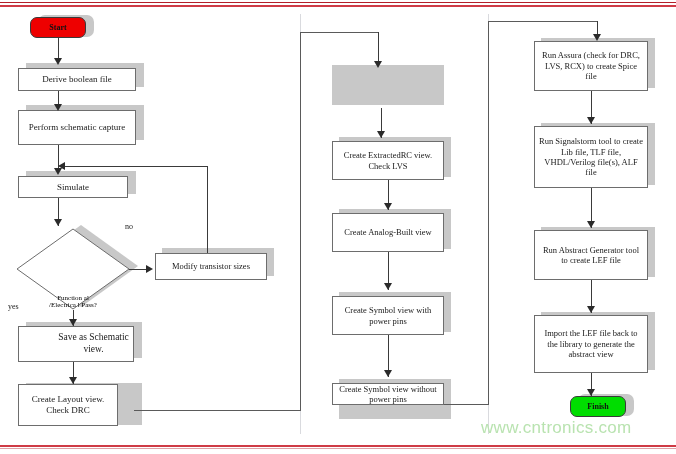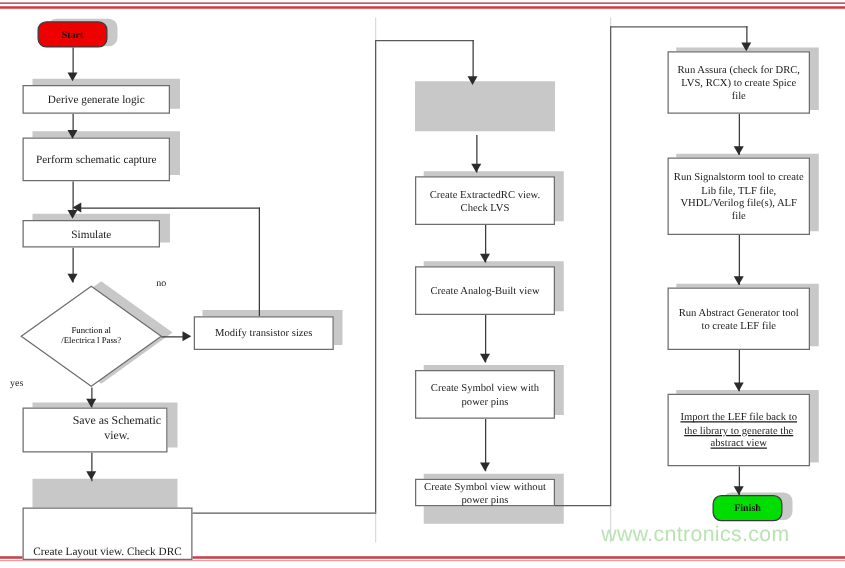--- a/index.html
+++ b/index.html
@@ -60,21 +60,21 @@
     background:#c8c8c8;
     border-radius:7px;
     z-index:1;
   }
   
   .diamond-wrap{position:absolute;z-index:3;}
   .diamond-wrap svg{display:block;}
   .diamond-label{
     position:absolute;
     left:0;top:0;width:100%;height:100%;
-    display:flex;align-items:center;justify-content:center;
+    display:flex;align-items:flex-end;justify-content:center;
     text-align:center;line-height:1.1;
     pointer-events:none;
   }
   .diamond-shadow{position:absolute;z-index:1;}
 
   
   .seg{position:absolute;background:#3a3a3a;z-index:2;}
   .seg.h{height:1px;}
   .seg.v{width:1px;}
   .seg.thin{background:#5a5a5a;}
@@ -130,21 +130,21 @@
 
   <div class="term-shadow" style="left:38px;top:15px;width:56px;height:22px;"></div>
   <div class="term" style="left:30px;top:17px;width:56px;height:21px;background:#ee0000;">
     <span style="font-size:8px;color:#111;">Start</span>
   </div>
   <div class="seg v" style="left:58px;top:38px;height:25px;"></div>
   <div class="arrow down" style="left:54px;top:58px;"></div>
 
   <div class="shadow" style="left:26px;top:63px;width:118px;height:24px;"></div>
   <div class="node" style="left:18px;top:68px;width:118px;height:23px;font-size:9px;">
-    <span class="txt">Derive  generate logic</span>
+    <span class="txt">Derive  boolean file</span>
   </div>
   <div class="seg v" style="left:58px;top:91px;height:17px;"></div>
   <div class="arrow down" style="left:54px;top:104px;"></div>
 
   <div class="shadow" style="left:26px;top:105px;width:118px;height:35px;"></div>
   <div class="node" style="left:18px;top:110px;width:118px;height:35px;font-size:9px;">
     <span class="txt">Perform schematic capture</span>
   </div>
   <div class="seg v" style="left:58px;top:145px;height:28px;"></div>
   <div class="arrow down" style="left:54px;top:168px;"></div>
@@ -189,21 +189,21 @@
   <div class="edge-label" style="left:8px;top:302px;">yes</div>
 
   <div class="shadow" style="left:26px;top:322px;width:116px;height:36px;"></div>
   <div class="node" style="left:18px;top:326px;width:116px;height:36px;font-size:9.5px;padding-left:35px;">
     <span class="txt">Save as Schematic view.</span>
   </div>
   <div class="seg v" style="left:73px;top:362px;height:23px;"></div>
   <div class="arrow down" style="left:69px;top:377px;"></div>
 
   <div class="shadow" style="left:26px;top:383px;width:116px;height:42px;"></div>
-  <div class="node" style="left:18px;top:406px;width:136px;height:42px;font-size:9px;align-items:flex-end;">
+  <div class="node" style="left:18px;top:384px;width:100px;height:42px;font-size:9px;">
     <span class="txt">Create Layout view. Check DRC</span>
   </div>
 
   <div class="seg h thin" style="left:134px;top:410px;width:167px;"></div>
   <div class="seg v thin" style="left:300px;top:32px;height:378px;"></div>
   <div class="seg h thin" style="left:300px;top:32px;width:79px;"></div>
   <div class="seg v" style="left:378px;top:32px;height:34px;"></div>
   <div class="arrow down" style="left:374px;top:61px;"></div>
 
   <div class="shadow" style="left:332px;top:65px;width:112px;height:40px;"></div>
@@ -257,21 +257,21 @@
   <div class="arrow down" style="left:587px;top:221px;"></div>
 
   <div class="shadow" style="left:541px;top:227px;width:114px;height:50px;"></div>
   <div class="node" style="left:534px;top:230px;width:114px;height:50px;font-size:8.5px;">
     <span class="txt">Run Abstract Generator  tool to create LEF file</span>
   </div>
   <div class="seg v" style="left:591px;top:280px;height:33px;"></div>
   <div class="arrow down" style="left:587px;top:306px;"></div>
 
   <div class="shadow" style="left:541px;top:312px;width:114px;height:58px;"></div>
-  <div class="node" style="left:534px;top:315px;width:114px;height:58px;font-size:8.5px;text-decoration:underline;">
+  <div class="node" style="left:534px;top:315px;width:114px;height:58px;font-size:8.5px;">
     <span class="txt">Import the LEF file back to the library  to generate  the abstract view</span>
   </div>
   <div class="seg v" style="left:591px;top:373px;height:23px;"></div>
   <div class="arrow down" style="left:587px;top:389px;"></div>
 
   <div class="term-shadow" style="left:578px;top:394px;width:56px;height:22px;"></div>
   <div class="term" style="left:570px;top:396px;width:56px;height:21px;background:#00dd00;">
     <span style="font-size:8px;color:#111;">Finish</span>
   </div>
 

